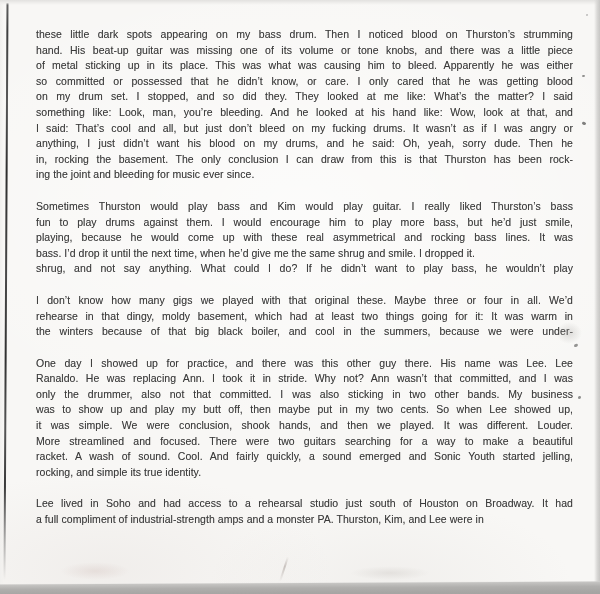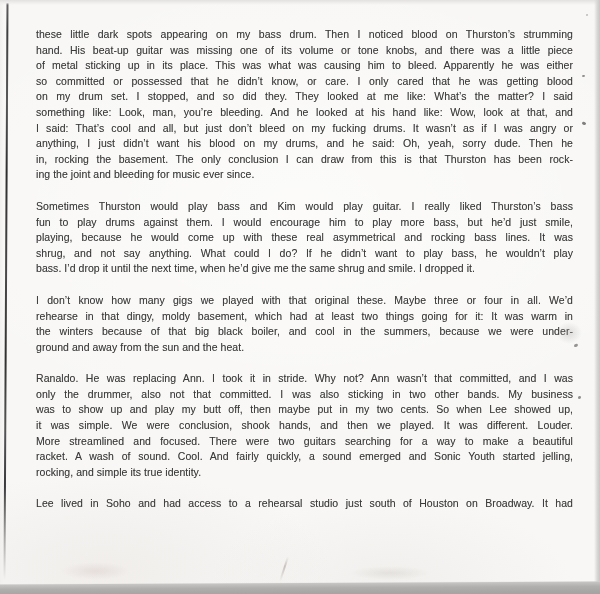--- a/index.html
+++ b/index.html
@@ -121,40 +121,41 @@
         <div class="line">something like: Look, man, you’re bleeding. And he looked at his hand like: Wow, look at that, and</div>
         <div class="line">I said: That’s cool and all, but just don’t bleed on my fucking drums. It wasn’t as if I was angry or</div>
         <div class="line">anything, I just didn’t want his blood on my drums, and he said: Oh, yeah, sorry dude. Then he</div>
         <div class="line">in, rocking the basement. The only conclusion I can draw from this is that Thurston has been rock-</div>
         <div class="line last">ing the joint and bleeding for music ever since.</div>
       </div>
       <div class="para">
         <div class="line">Sometimes Thurston would play bass and Kim would play guitar. I really liked Thurston’s bass</div>
         <div class="line">fun to play drums against them. I would encourage him to play more bass, but he’d just smile,</div>
         <div class="line">playing, because he would come up with these real asymmetrical and rocking bass lines. It was</div>
+        <div class="line last">bass. I’d drop it until the next time, when he’d give me the same shrug and smile. I dropped it.</div>
         <div class="line">shrug, and not say anything. What could I do? If he didn’t want to play bass, he wouldn’t play</div>
-        <div class="line last">bass. I’d drop it until the next time, when he’d give me the same shrug and smile. I dropped it.</div>
       </div>
       <div class="para">
         <div class="line">I don’t know how many gigs we played with that original these. Maybe three or four in all. We’d</div>
         <div class="line">rehearse in that dingy, moldy basement, which had at least two things going for it: It was warm in</div>
         <div class="line">the winters because of that big black boiler, and cool in the summers, because we were under-</div>
-        <div class="line last">ground and away from the sun and the heat.</div>
       </div>
       <div class="para">
+        <div class="line">One day I showed up for practice, and there was this other guy there. His name was Lee. Lee</div>
         <div class="line">Ranaldo. He was replacing Ann. I took it in stride. Why not? Ann wasn’t that committed, and I was</div>
         <div class="line">only the drummer, also not that committed. I was also sticking in two other bands. My business</div>
         <div class="line">was to show up and play my butt off, then maybe put in my two cents. So when Lee showed up,</div>
         <div class="line">it was simple. We were conclusion, shook hands, and then we played. It was different. Louder.</div>
         <div class="line">More streamlined and focused. There were two guitars searching for a way to make a beautiful</div>
         <div class="line">racket. A wash of sound. Cool. And fairly quickly, a sound emerged and Sonic Youth started jelling,</div>
         <div class="line last">rocking, and simple its true identity.</div>
       </div>
       <div class="para">
         <div class="line">Lee lived in Soho and had access to a rehearsal studio just south of Houston on Broadway. It had</div>
+        <div class="line last">a full compliment of industrial-strength amps and a monster PA. Thurston, Kim, and Lee were in</div>
       </div>
     </div>
 
   <div class="speck s1"></div>
   <div class="speck s2"></div>
   <div class="speck s3"></div>
   <div class="speck s4"></div>
   <div class="speck s5"></div>
   <div class="smudge m1"></div>
   <div class="smudge m2"></div>

